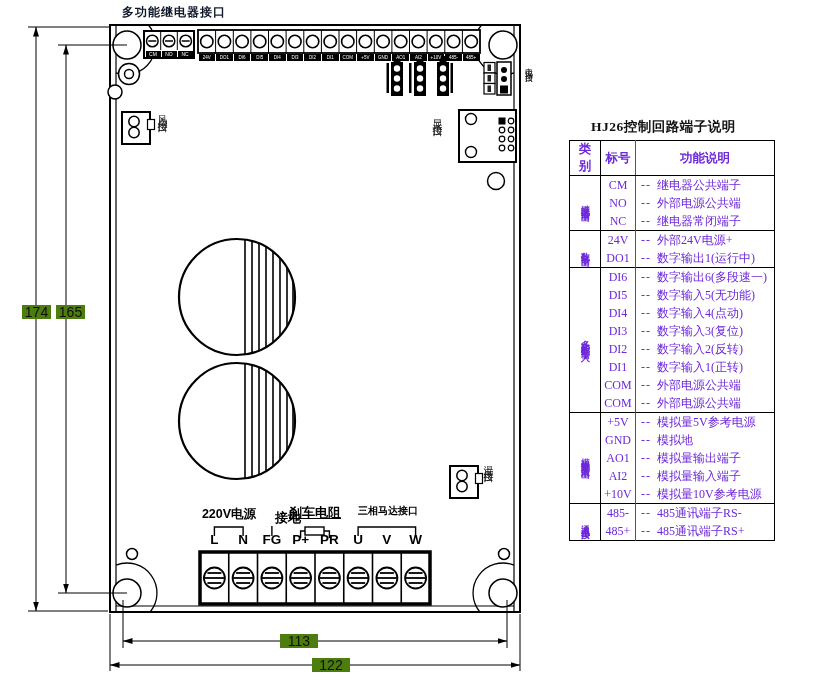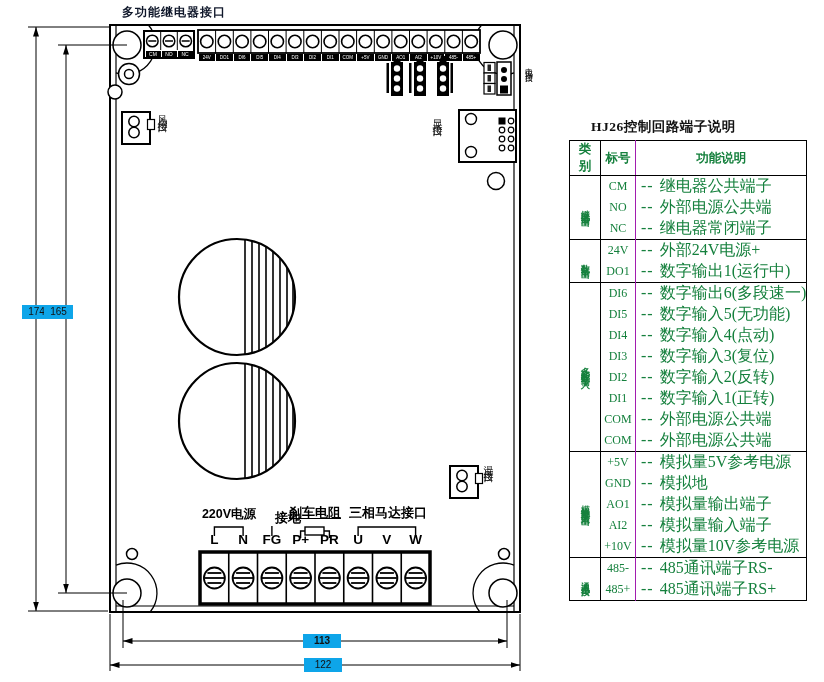--- a/index.html
+++ b/index.html
@@ -1,45 +1,45 @@
 <!DOCTYPE html>
 <html><head>
 <meta charset="utf-8">
 <style>
   html,body{margin:0;padding:0;background:#fff;}
   .stage{position:relative;width:824px;height:682px;background:#fff;overflow:hidden;
          font-family:"Liberation Sans","DejaVu Sans",sans-serif;color:#000;}
   .stage svg{position:absolute;left:0;top:0;}
   .lbl{position:absolute;color:#0f172a;font-weight:bold;}
-  .dim{position:absolute;background:#0ea5e9;font-size:10px;line-height:14px;text-align:center;color:#111;}
+  .dim{position:absolute;background:#4d7c0f;font-size:14px;line-height:14px;text-align:center;color:#111;}
   .blab{position:absolute;font-weight:bold;text-align:center;color:#000;white-space:nowrap;}
   .vlbl{position:absolute;writing-mode:vertical-rl;text-orientation:upright;letter-spacing:3px;color:#111;line-height:1;}
   .strips{position:absolute;display:flex;}
   .strips>div{flex:1;margin:0 .5px;background:#000;color:#fff;text-align:center;overflow:hidden;}
   .io-strips{left:198px;top:53.5px;width:282px;height:7px;}
   .io-strips>div{font-size:4.5px;line-height:7px;}
   .relay-strips{left:145px;top:50.5px;width:48px;height:7.5px;}
   .relay-strips>div{font-size:5px;line-height:7.5px;}
   .bletters{position:absolute;left:200px;top:531px;width:230px;height:17px;display:flex;}
   .bletters>div{flex:1;text-align:center;font-weight:bold;font-size:13.5px;line-height:17px;}
   .ttitle{position:absolute;left:567px;top:118px;font-family:"Liberation Serif","DejaVu Serif",serif;
           font-size:13.5px;font-weight:600;letter-spacing:.5px;color:#111;margin-left:24px;}
   table.tbl{position:absolute;left:569px;top:140px;border-collapse:collapse;
-            font-family:"Liberation Serif","DejaVu Serif",serif;color:#15803d;
+            font-family:"Liberation Serif","DejaVu Serif",serif;color:#6d28d9;
             border:1.6px solid #000;}
   table.tbl th{font-size:12.5px;font-weight:bold;height:24px;padding:0 4px;
                border-bottom:1.2px solid #000;}
   table.tbl th.c1,table.tbl td.cat{border-right:1px solid #000;}
   table.tbl th.c2,table.tbl td.id{border-right:1px solid #a21caf;}
   table.tbl td{height:18px;padding:0;}
   table.tbl td.cat{width:30px;text-align:center;vertical-align:middle;}
   .cat-text{writing-mode:vertical-rl;text-orientation:upright;font-size:9px;font-weight:bold;
             letter-spacing:2px;margin:0 auto;line-height:1;}
   table.tbl td.id{width:34px;text-align:center;font-size:12px;}
-  table.tbl td.desc{width:133px;padding-left:5px;font-size:16px;white-space:nowrap;margin-top:8px;}
+  table.tbl td.desc{width:133px;padding-left:5px;font-size:12px;white-space:nowrap;margin-top:8px;}
   table.tbl td.desc .dash{margin-right:6px;letter-spacing:1px;}
   table.tbl tr.gtop td{border-top:1.2px solid #000;}
 </style>
 </head>
 <body>
 
 <div class="stage">
 
   <svg width="824" height="682" viewBox="0 0 824 682">
     <defs>
@@ -297,37 +297,37 @@
   </div>
 
   <div class="vlbl" style="left:157px;top:107px;font-size:10px;">风扇接口</div>
   <div class="vlbl" style="left:432px;top:111px;font-size:10px;">显示接口</div>
   <div class="vlbl" style="left:524px;top:61px;font-size:8px;letter-spacing:2px;">电位器接口</div>
   <div class="vlbl" style="left:483px;top:457px;font-size:10px;">温度接口</div>
 
   <div class="blab" style="left:193px;top:506px;width:72px;font-size:12.5px;">220V电源</div>
   <div class="blab" style="left:270px;top:509px;width:36px;font-size:13px;">接地</div>
   <div class="blab" style="left:279px;top:504px;width:72px;font-size:13px;text-decoration:underline;">刹车电阻</div>
-  <div class="blab" style="left:347px;top:504px;width:82px;font-size:13px;">三相马达接口</div>
+  <div class="blab" style="left:347px;top:504px;width:82px;font-size:10px;">三相马达接口</div>
 
   <div class="bletters">
     <div>L</div>
     <div>N</div>
     <div>FG</div>
     <div>P+</div>
     <div>PR</div>
     <div>U</div>
     <div>V</div>
     <div>W</div>
   </div>
 
   <div class="dim" style="left:22px;top:305px;width:29px;">174</div>
-  <div class="dim" style="left:44px;top:305px;width:29px;">165</div>
-  <div class="dim" style="left:303px;top:634px;width:38px;font-weight:bold;">113</div>
-  <div class="dim" style="left:304px;top:658px;width:38px;">122</div>
+  <div class="dim" style="left:56px;top:305px;width:29px;">165</div>
+  <div class="dim" style="left:280px;top:634px;width:38px;">113</div>
+  <div class="dim" style="left:312px;top:658px;width:38px;">122</div>
 
   <div class="ttitle">HJ26控制回路端子说明</div>
 
   <table class="tbl">
     <tbody>
         <tr>
       <th class="c1">类别</th>
       <th class="c2">标号</th>
       <th>功能说明</th>
     </tr>

